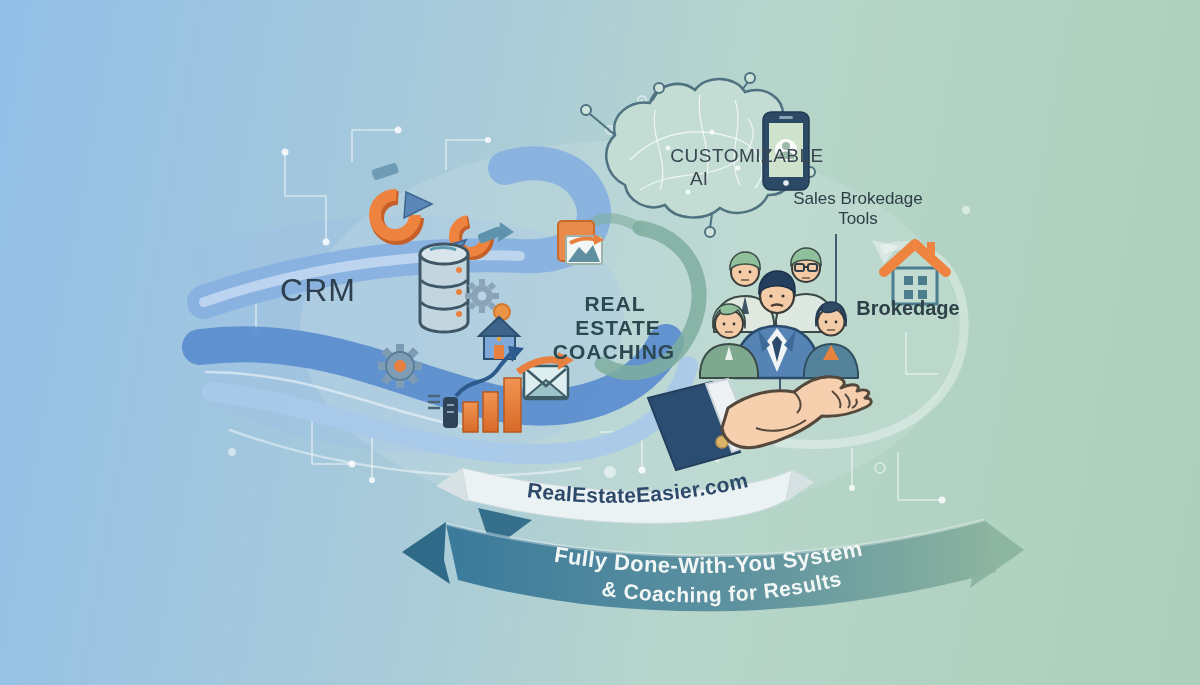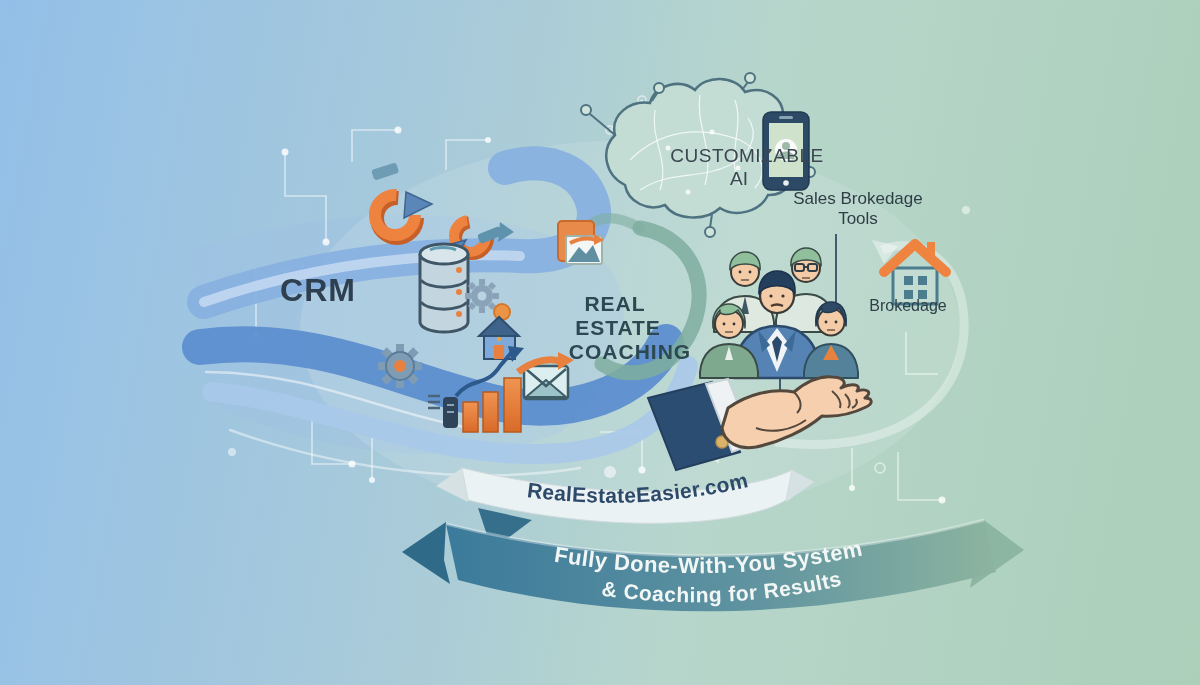--- a/index.html
+++ b/index.html
@@ -3,31 +3,31 @@
 <meta charset="utf-8">
 <style>
   html,body{margin:0;padding:0;}
   .canvas{
     position:relative;width:1200px;height:685px;overflow:hidden;
     background:linear-gradient(100deg,#93bfe8 0%,#a9cbd9 38%,#b7d6cb 60%,#abcfb9 100%);
     font-family:"Liberation Sans",sans-serif;
   }
   .canvas svg{position:absolute;left:0;top:0;}
   .label{position:absolute;transform:translateX(-50%);white-space:nowrap;line-height:1;}
-  .lbl-crm1{left:318px;top:274px;font-size:32px;font-weight:700;color:#2e3f4f;letter-spacing:1px;}
+  .lbl-crm1{left:318px;top:274px;font-size:32px;font-weight:400;color:#2e3f4f;letter-spacing:1px;}
   .lbl-crm2{left:318px;top:308px;font-size:24px;font-weight:500;color:#33424f;letter-spacing:1px;}
   .lbl-ai1{left:699px;top:146px;font-size:19px;font-weight:500;color:#3a4750;letter-spacing:.5px;margin-left:48px;}
-  .lbl-ai2{left:699px;top:169px;font-size:19px;font-weight:500;color:#3a4750;margin-left:40px;}
+  .lbl-ai2{left:699px;top:169px;font-size:19px;font-weight:500;color:#3a4750;}
   .lbl-sc1{left:858px;top:190px;font-size:17px;font-weight:500;color:#2f3e46;}
   .lbl-sc2{left:858px;top:210px;font-size:17px;font-weight:400;color:#2f3e46;}
   .lbl-re{font-size:21px;font-weight:700;color:#2c4850;letter-spacing:1px;}
   .lbl-re1{left:615px;top:293px;}
   .lbl-re2{left:618px;top:317px;}
-  .lbl-re3{left:630px;top:341px;}
-  .lbl-bk{left:908px;top:298px;font-size:16px;font-weight:400;color:#2e4048;text-align:center;}
+  .lbl-re3{left:614px;top:341px;}
+  .lbl-bk{left:908px;top:298px;font-size:20px;font-weight:700;color:#2e4048;text-align:center;}
 </style>
 </head>
 <body>
 
 <div class="canvas">
 
 <svg width="1200" height="685" viewBox="0 0 1200 685">
   <defs>
     <linearGradient id="gradTeal" x1="0" y1="0" x2="1" y2="0">
       <stop offset="0" stop-color="#3b7a9b"></stop>

